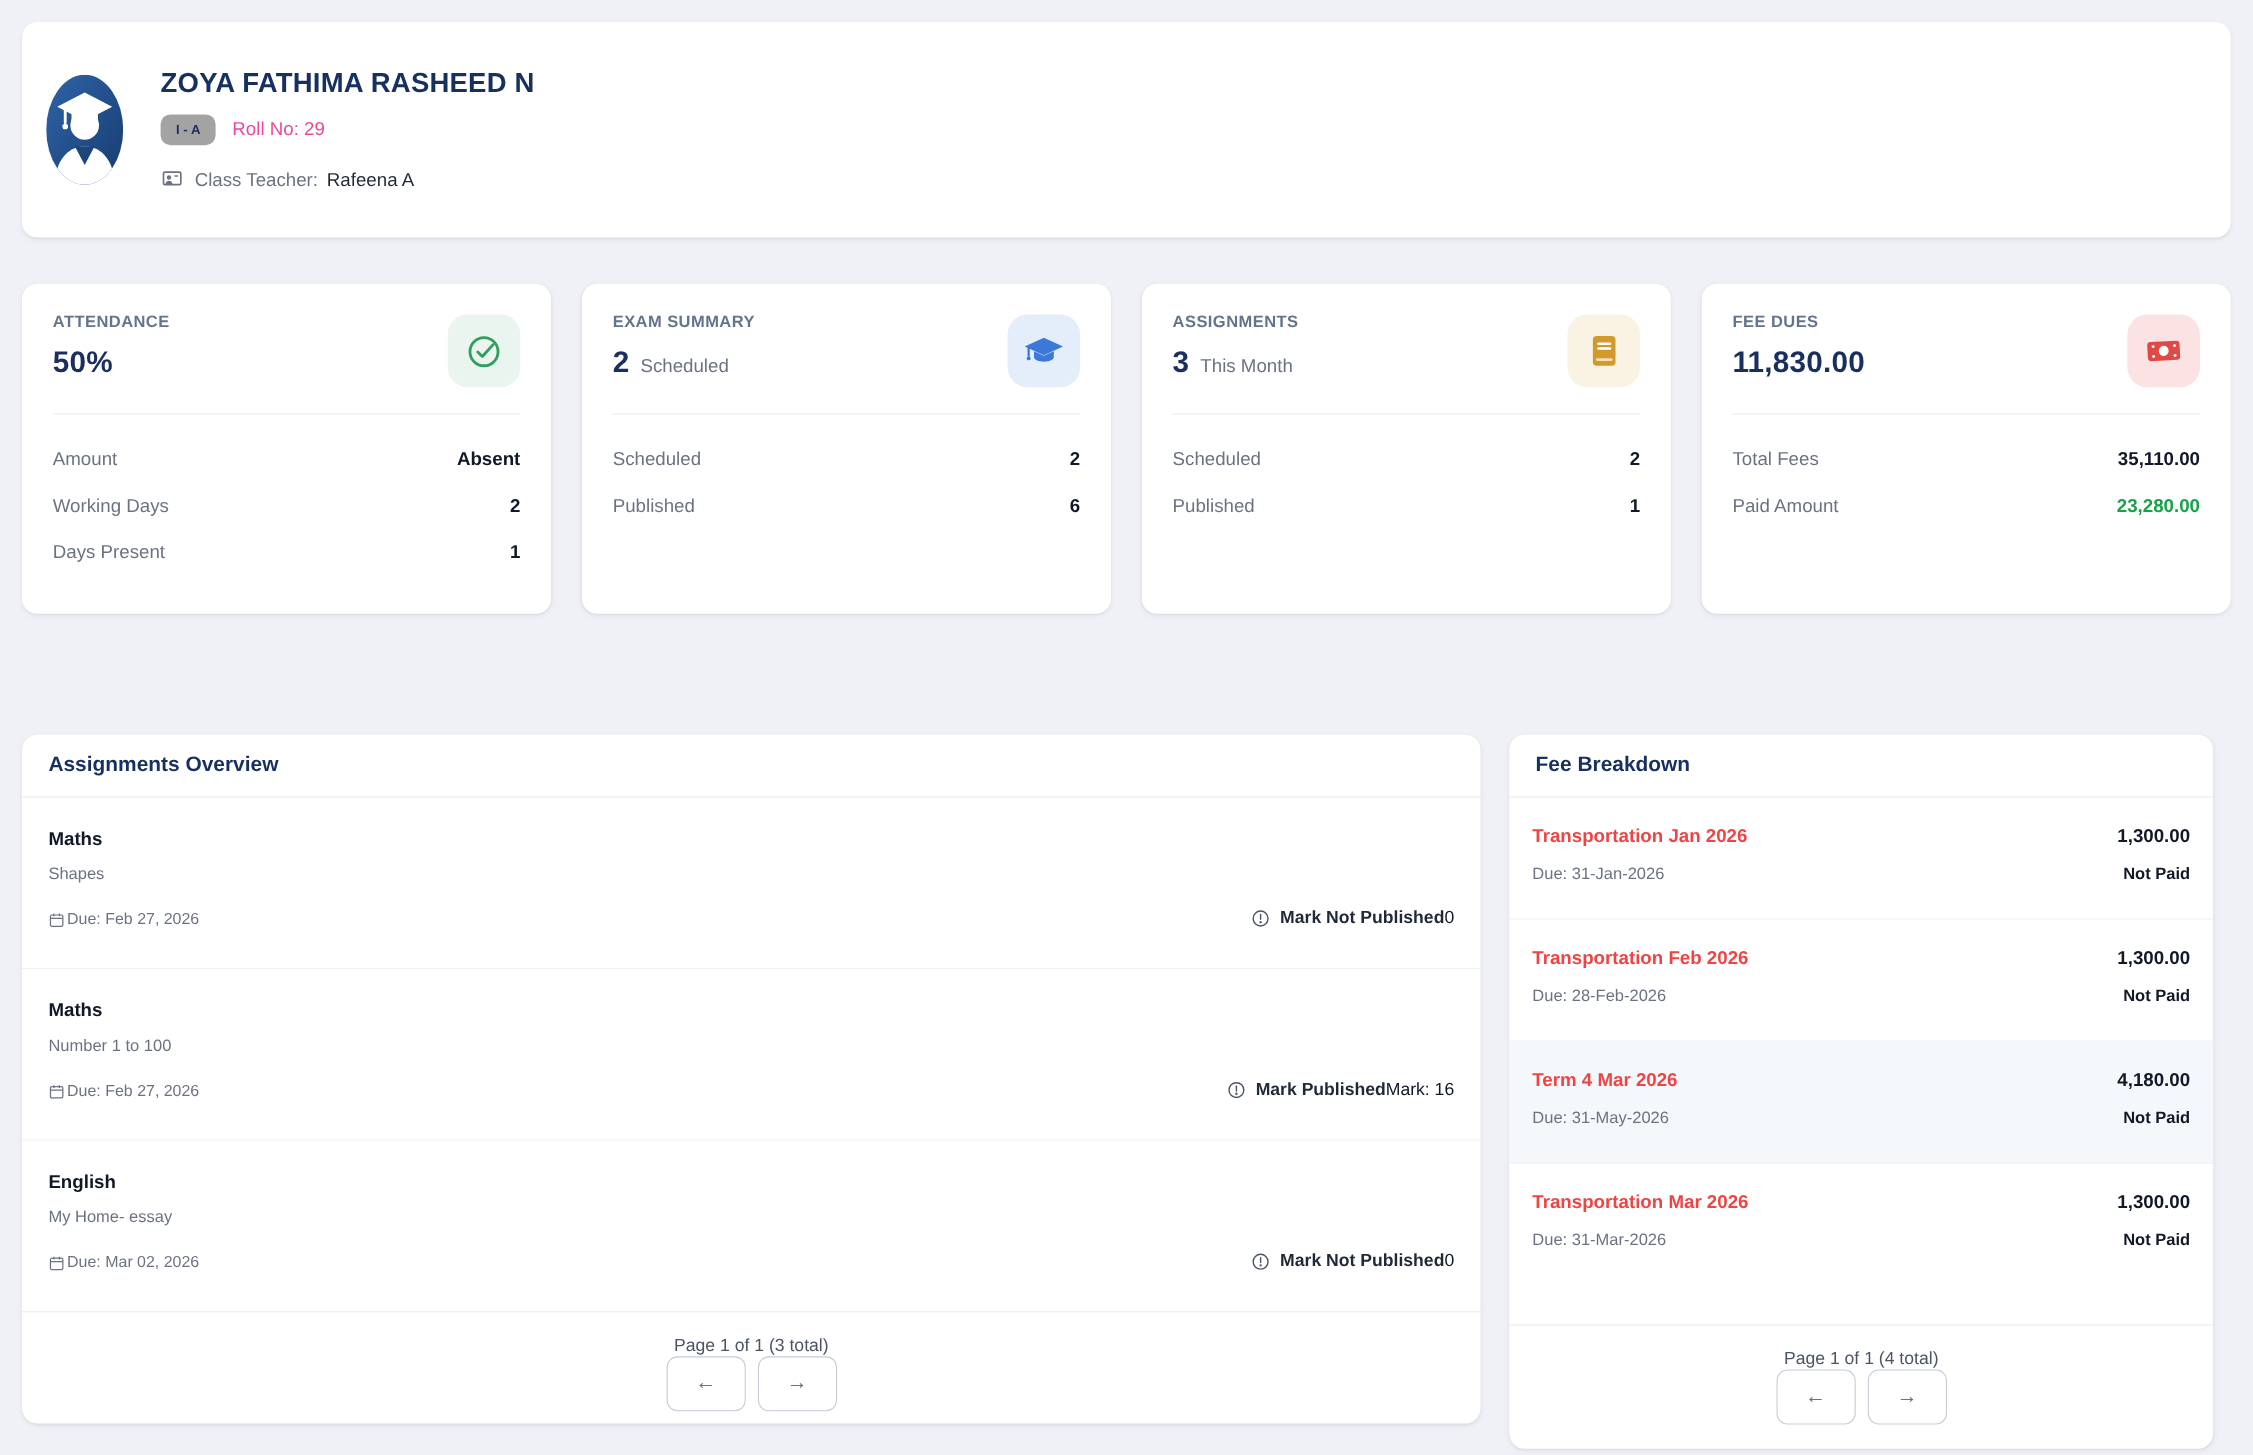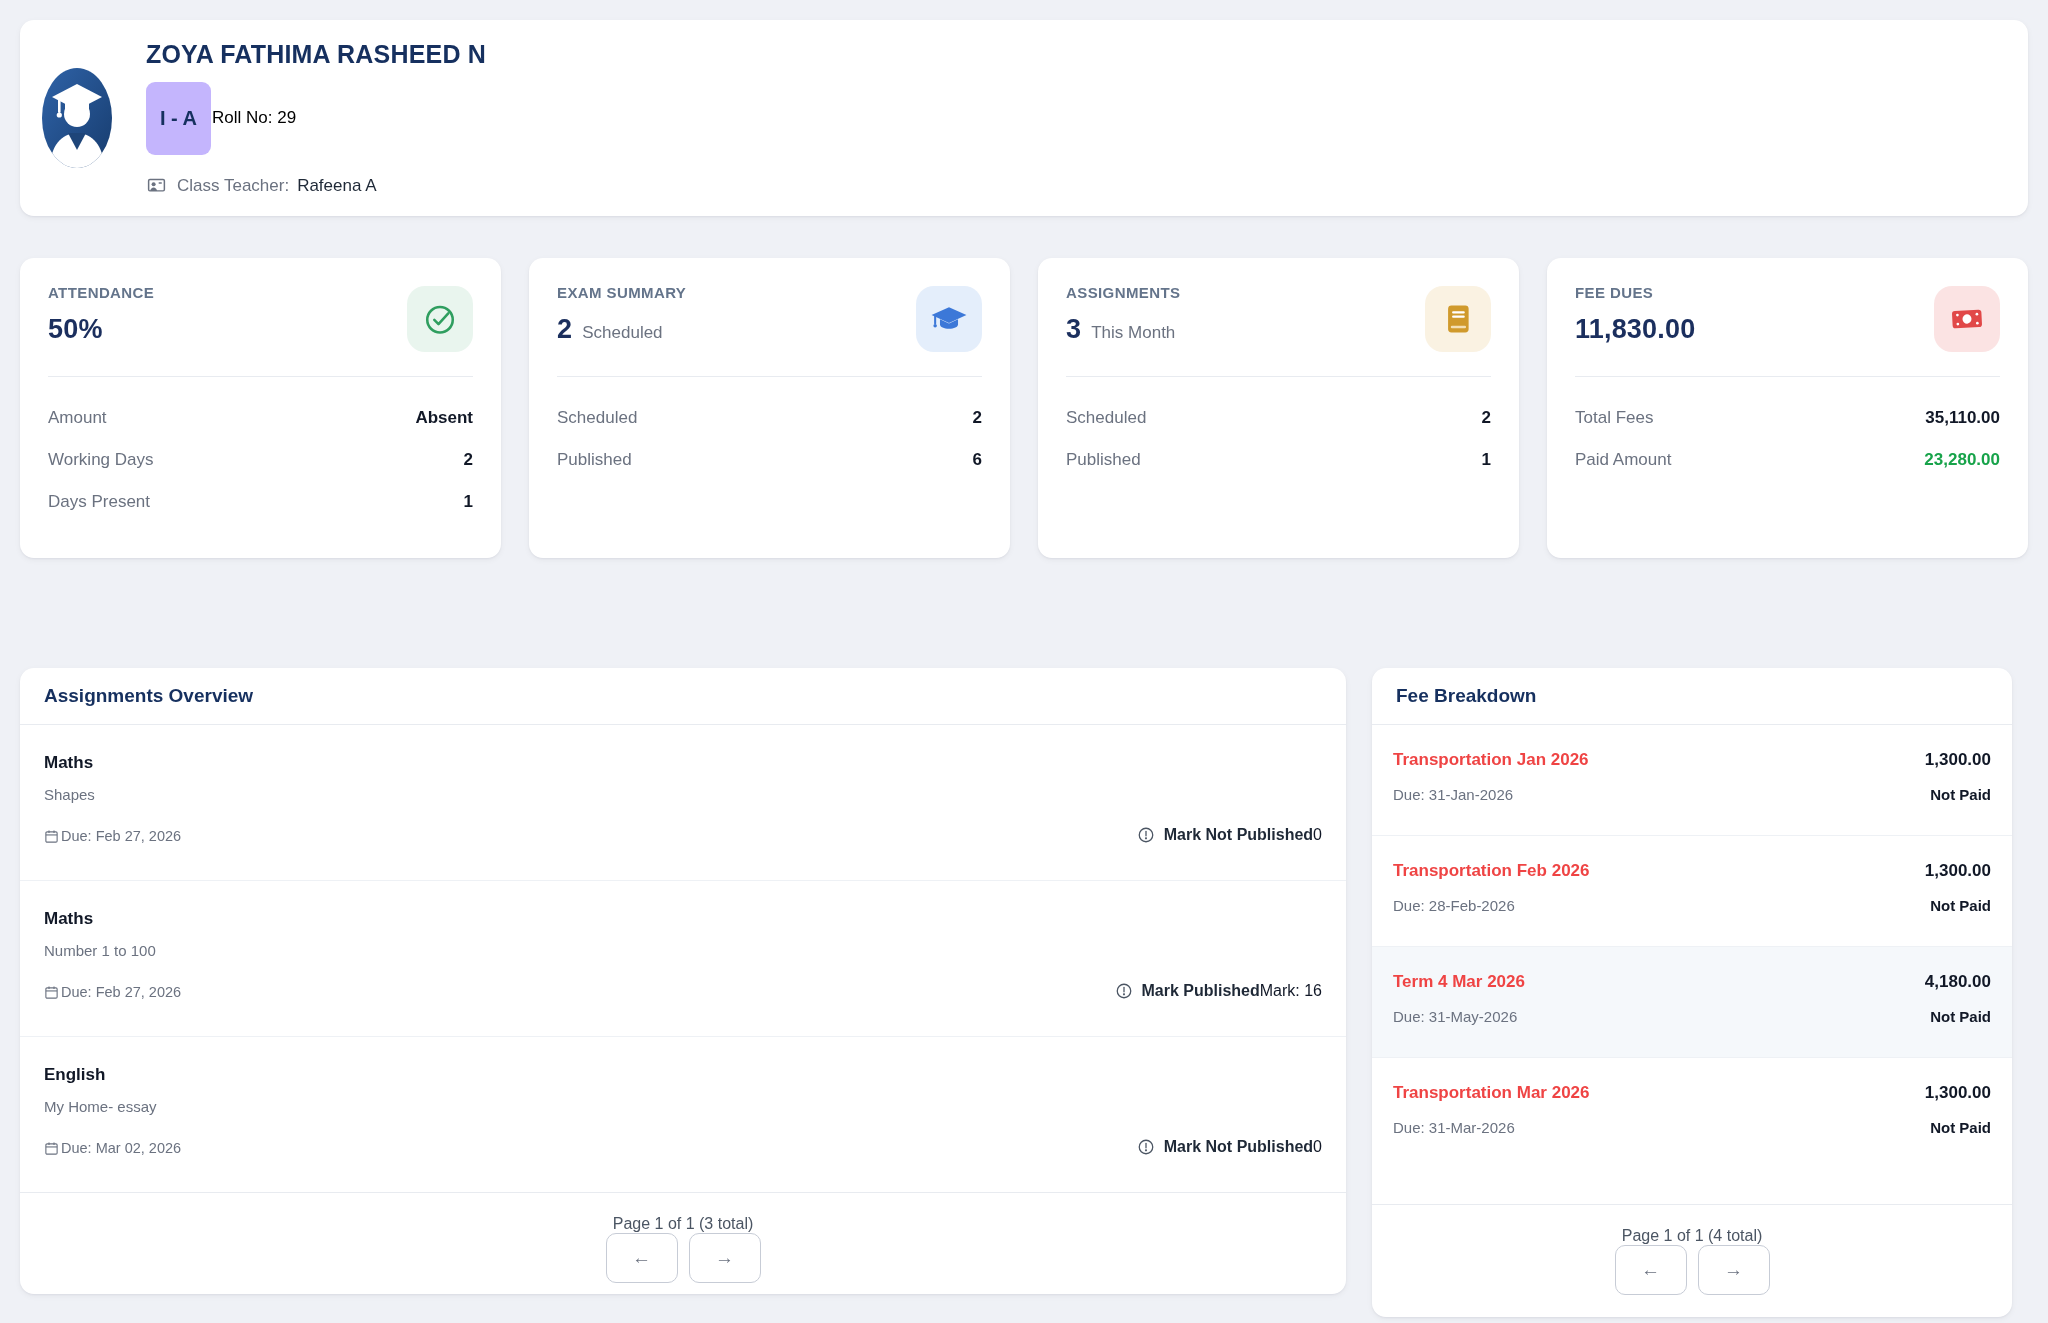--- a/index.html
+++ b/index.html
@@ -16,22 +16,22 @@
   .card{
     background:#fff;border-radius:14px;
     box-shadow:0 1px 2px rgba(15,23,42,.05),0 2px 6px rgba(15,23,42,.05);
   }
   
   .header-card{height:196px;display:flex;align-items:center;padding-left:22px;}
   .avatar{width:70px;height:100px;flex:0 0 70px;}
   .header-info{margin-left:34px;}
   .student-name{font-size:25px;font-weight:bold;color:#16305f;letter-spacing:.2px;}
   .row2{display:flex;align-items:center;margin-top:13px;}
-  .class-badge{background:#c4b5fd;border-radius:9px;padding:25px 14px;font-size:20px;font-weight:bold;color:#16305f;}
-  .roll-no{margin-left:1px;font-size:17px;color:#000000;}
+  .class-badge{background:#a3a3a3;border-radius:9px;padding:7px 14px;font-size:12px;font-weight:bold;color:#16305f;}
+  .roll-no{margin-left:15px;font-size:17px;color:#ec4899;}
   .row3{display:flex;align-items:center;margin-top:21px;}
   .teacher-icon{width:21px;height:21px;margin-right:10px;display:inline-flex;}
   .teacher-label{font-size:17px;color:#6b7280;}
   .teacher-name{font-size:17px;color:#1f2937;font-weight:500;margin-left:8px;}
   
   .stats-row{display:flex;gap:28px;margin-top:42px;}
   .stat-card{flex:1;height:300px;padding:26px 28px 24px 28px;}
   .stat-top{display:flex;justify-content:space-between;align-items:flex-start;}
   .stat-label{font-size:15px;font-weight:bold;color:#64748b;letter-spacing:.4px;}
   .stat-value-row{margin-top:13px;display:flex;align-items:baseline;}

